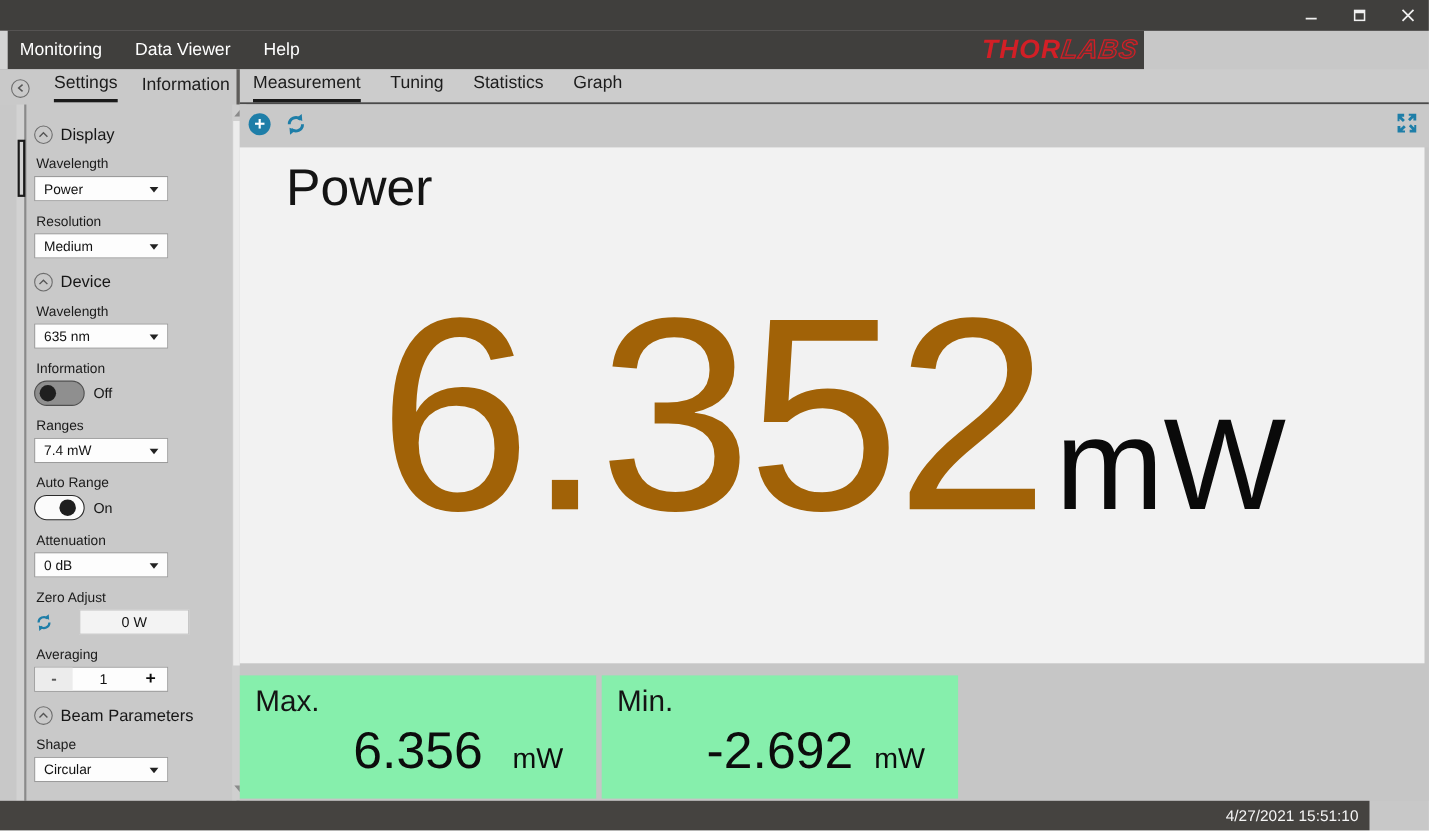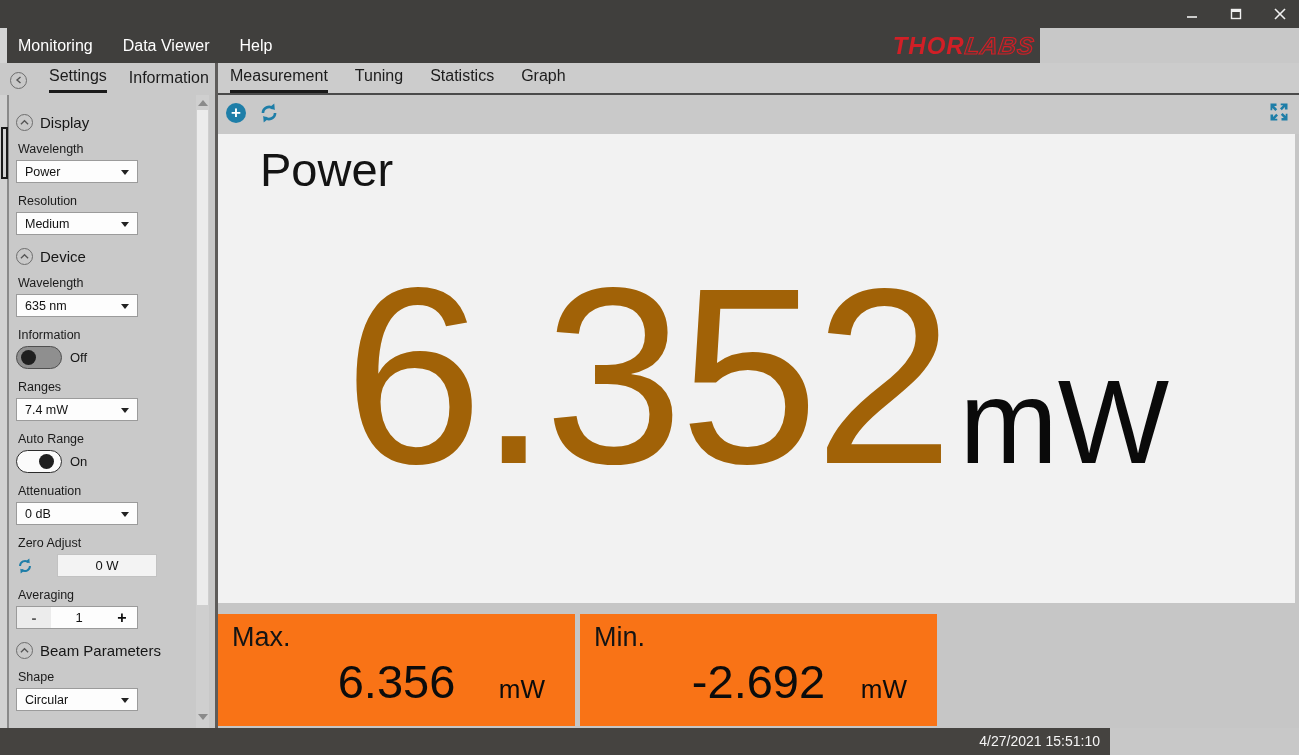--- a/index.html
+++ b/index.html
@@ -25,21 +25,21 @@
   .tabband-left { position:absolute; left:0; top:63px; width:215px; height:32px; background:#c9c9c9; }
   .tabband-right { position:absolute; left:218px; top:63px; width:1081px; height:32px; background:#cccccc; border-bottom:2px solid #4a4a4a; }
   .sep-vertical { position:absolute; left:215px; top:63px; width:3px; height:665px; background:#5e5c5a; }
   .side-tabs { position:absolute; left:10px; top:4px; display:flex; align-items:center; gap:22px; }
   .collapse-circle { width:17px; height:17px; border-radius:50%; border:1px solid #6d6d6d; display:flex; align-items:center; justify-content:center; cursor:pointer; background:transparent; }
   .tab { font-size:16px; color:#1c1c1c; padding-bottom:5px; cursor:pointer; }
   .tab.active { border-bottom:3px solid #1a1a1a; }
   .main-tabs { position:absolute; left:12px; top:4px; display:flex; gap:27px; }
 
   
-  .sidebar { position:absolute; left:0; top:95px; width:198px; height:633px; background:#c9c9c9; }
+  .sidebar { position:absolute; left:15px; top:95px; width:198px; height:633px; background:#c9c9c9; }
   .sidebar .edge-strip { position:absolute; left:0; top:0; width:9px; height:633px; background:#d2d2d2; border-right:2px solid #8a8a8a; }
   .dock-handle { position:absolute; left:1px; top:32px; width:7px; height:52px; border:2px solid #1a1a1a; background:transparent; }
   .side-content { position:absolute; left:16px; top:6px; width:172px; }
   .section-head { display:flex; align-items:center; gap:7px; margin-top:13px; margin-bottom:2px; }
   .section-head .circ { width:17px; height:17px; border-radius:50%; border:1px solid #6d6d6d; display:flex; align-items:center; justify-content:center; cursor:pointer; flex:0 0 auto; }
   .section-title { font-size:15px; color:#161616; }
   .field-label { font-size:12.5px; color:#1b1b1b; margin-top:11px; margin-bottom:4px; padding-left:2px; }
   .select { width:122px; height:23px; background:#fdfdfd; border:1px solid #9b9b9b; display:flex; align-items:center; padding:0 8px; font-size:12.5px; color:#111; position:relative; cursor:pointer; }
   .select .caret { position:absolute; right:8px; top:9px; width:0; height:0; border-left:4px solid transparent; border-right:4px solid transparent; border-top:5px solid #222; }
   .toggle-row { display:flex; align-items:center; gap:8px; margin-top:2px; }
@@ -71,27 +71,27 @@
 
   .display-panel { position:absolute; left:0; top:39px; width:1077px; height:469px; background:#f2f2f2; }
   .panel-title { position:absolute; left:42px; top:8px; font-size:47px; color:#141414; font-weight:400; }
   .wl-row { position:absolute; left:42px; top:142px; font-size:23px; color:#141414; }
   .wl-row .wl-label { margin-right:30px; }
   .reading { position:absolute; left:0; right:0; top:118px; display:flex; align-items:baseline; justify-content:center; }
   .reading .value { font-size:250px; font-weight:300; color:#a16207; letter-spacing:-4px; line-height:1; }
   .reading .unit { font-size:118px; font-weight:300; color:#0a0a0a; margin-left:10px; line-height:1; }
 
   .stat-cards { position:absolute; left:0; top:519px; display:flex; gap:5px; }
-  .card { width:357px; height:112px; background:#f97316; position:relative; }
+  .card { width:324px; height:112px; background:#86efac; position:relative; }
   .card .label { position:absolute; left:14px; top:8px; font-size:27px; color:#141414; }
   .card .value { position:absolute; left:0; width:100%; top:40px; text-align:center; font-size:47px; color:#0c0c0c; }
   .card .unit { position:absolute; right:30px; top:60px; font-size:26px; color:#0c0c0c; }
 
   
-  .statusbar { position:absolute; left:0; top:728px; width:1110px; height:27px; background:#454340; }
+  .statusbar { position:absolute; left:0; top:728px; width:1245px; height:27px; background:#454340; }
   .statusbar .dt { position:absolute; right:10px; top:5px; color:#f5f5f5; font-size:14px; }
 
   svg { display:block; }
 </style>
 </head>
 <body>
 
 <div class="titlebar">
   <div class="wincontrols">
     <div class="winbtn">

